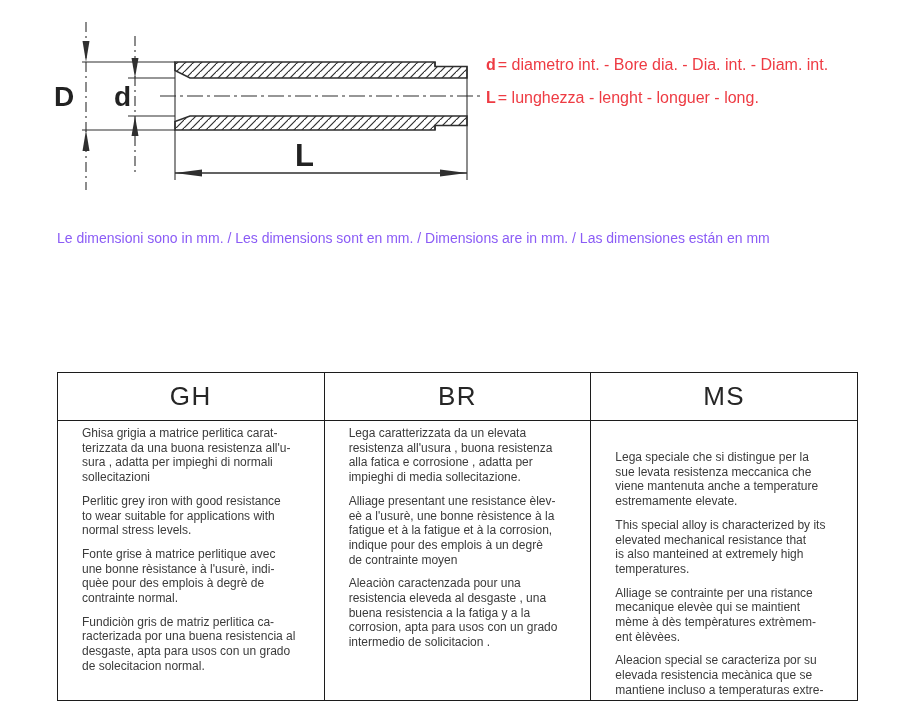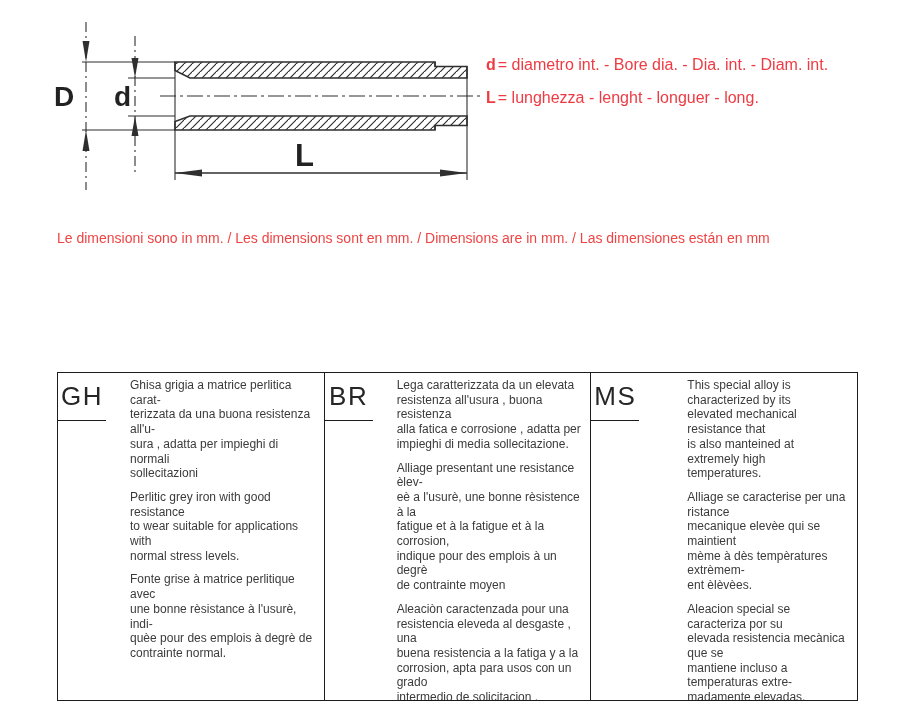--- a/index.html
+++ b/index.html
@@ -9,29 +9,29 @@
   }
   
   .drawing{position:absolute;left:40px;top:8px;width:445px;height:195px;}
   
   .legend{position:absolute;left:486px;top:56px;color:#ee3b43;font-size:16px;}
   .legend-item{display:block;height:16px;margin-bottom:17px;white-space:nowrap;}
   .legend-item b{font-weight:bold;margin-right:2px;}
   
   .dim-note{
     position:absolute;left:57px;top:230px;width:810px;
-    color:#ef4444;font-size:14px;white-space:nowrap;
+    color:#8b5cf6;font-size:14px;white-space:nowrap;
   }
   
   .mat-table{
     position:absolute;left:57px;top:372px;width:801px;height:329px;
     display:flex;border:1.6px solid #1c1c1c;box-sizing:border-box;
     color:#3b3b3b;
   }
-  .mat-col{flex:1 1 0;display:flex;border-right:1.6px solid #1c1c1c;box-sizing:border-box;min-width:0;}
+  .mat-col{flex:1 1 0;display:flex;flex-direction:column;border-right:1.6px solid #1c1c1c;box-sizing:border-box;min-width:0;}
   .mat-col:last-child{border-right:none;gap:24px;}
   .mat-header{
     height:48px;flex:0 0 48px;border-bottom:1.6px solid #1c1c1c;box-sizing:border-box;
     display:flex;align-items:center;justify-content:center;
     font-size:26px;letter-spacing:1.5px;color:#262626;
   }
   .mat-body{flex:1 1 auto;padding:5px 8px 2px 8px;overflow:hidden;}
   .mat-body p{
     margin:0 0 9px 16px;font-size:12px;line-height:14.7px;
     white-space:pre-line;
@@ -105,20 +105,24 @@
 terizzata da una buona resistenza all'u-
 sura , adatta per impieghi di normali
 sollecitazioni</p>
         <p>Perlitic grey iron with good resistance
 to wear suitable for applications with
 normal stress levels.</p>
         <p>Fonte grise à matrice perlitique avec
 une bonne rèsistance à l'usurè, indi-
 quèe pour des emplois à degrè de
 contrainte normal.</p>
+        <p>Fundiciòn gris de matriz perlitica ca-
+racterizada por una buena resistencia al
+desgaste, apta para usos con un grado
+de solecitacion normal.</p>
       </div>
     </div>
 
     <div class="mat-col">
       <div class="mat-header">BR</div>
       <div class="mat-body">
         <p>Lega caratterizzata da un elevata
 resistenza all'usura , buona resistenza
 alla fatica e corrosione , adatta per
 impieghi di media sollecitazione.</p>
@@ -131,25 +135,29 @@
 resistencia eleveda al desgaste , una
 buena resistencia a la fatiga y a la
 corrosion, apta para usos con un grado
 intermedio de solicitacion .</p>
       </div>
     </div>
 
     <div class="mat-col">
       <div class="mat-header">MS</div>
       <div class="mat-body">
+        <p>Lega speciale che si distingue per la
+sue levata resistenza meccanica che
+viene mantenuta anche a temperature
+estremamente elevate.</p>
         <p>This special alloy is characterized by its
 elevated mechanical resistance that
 is also manteined at extremely high
 temperatures.</p>
-        <p>Alliage se caracterise per una ristance
+        <p>Alliage se contrainte per una ristance
 mecanique elevèe qui se maintient
 mème à dès tempèratures extrèmem-
 ent èlèvèes.</p>
         <p>Aleacion special se caracteriza por su
 elevada resistencia mecànica que se
 mantiene incluso a temperaturas extre-
 madamente elevadas.</p>
       </div>
     </div>
 

